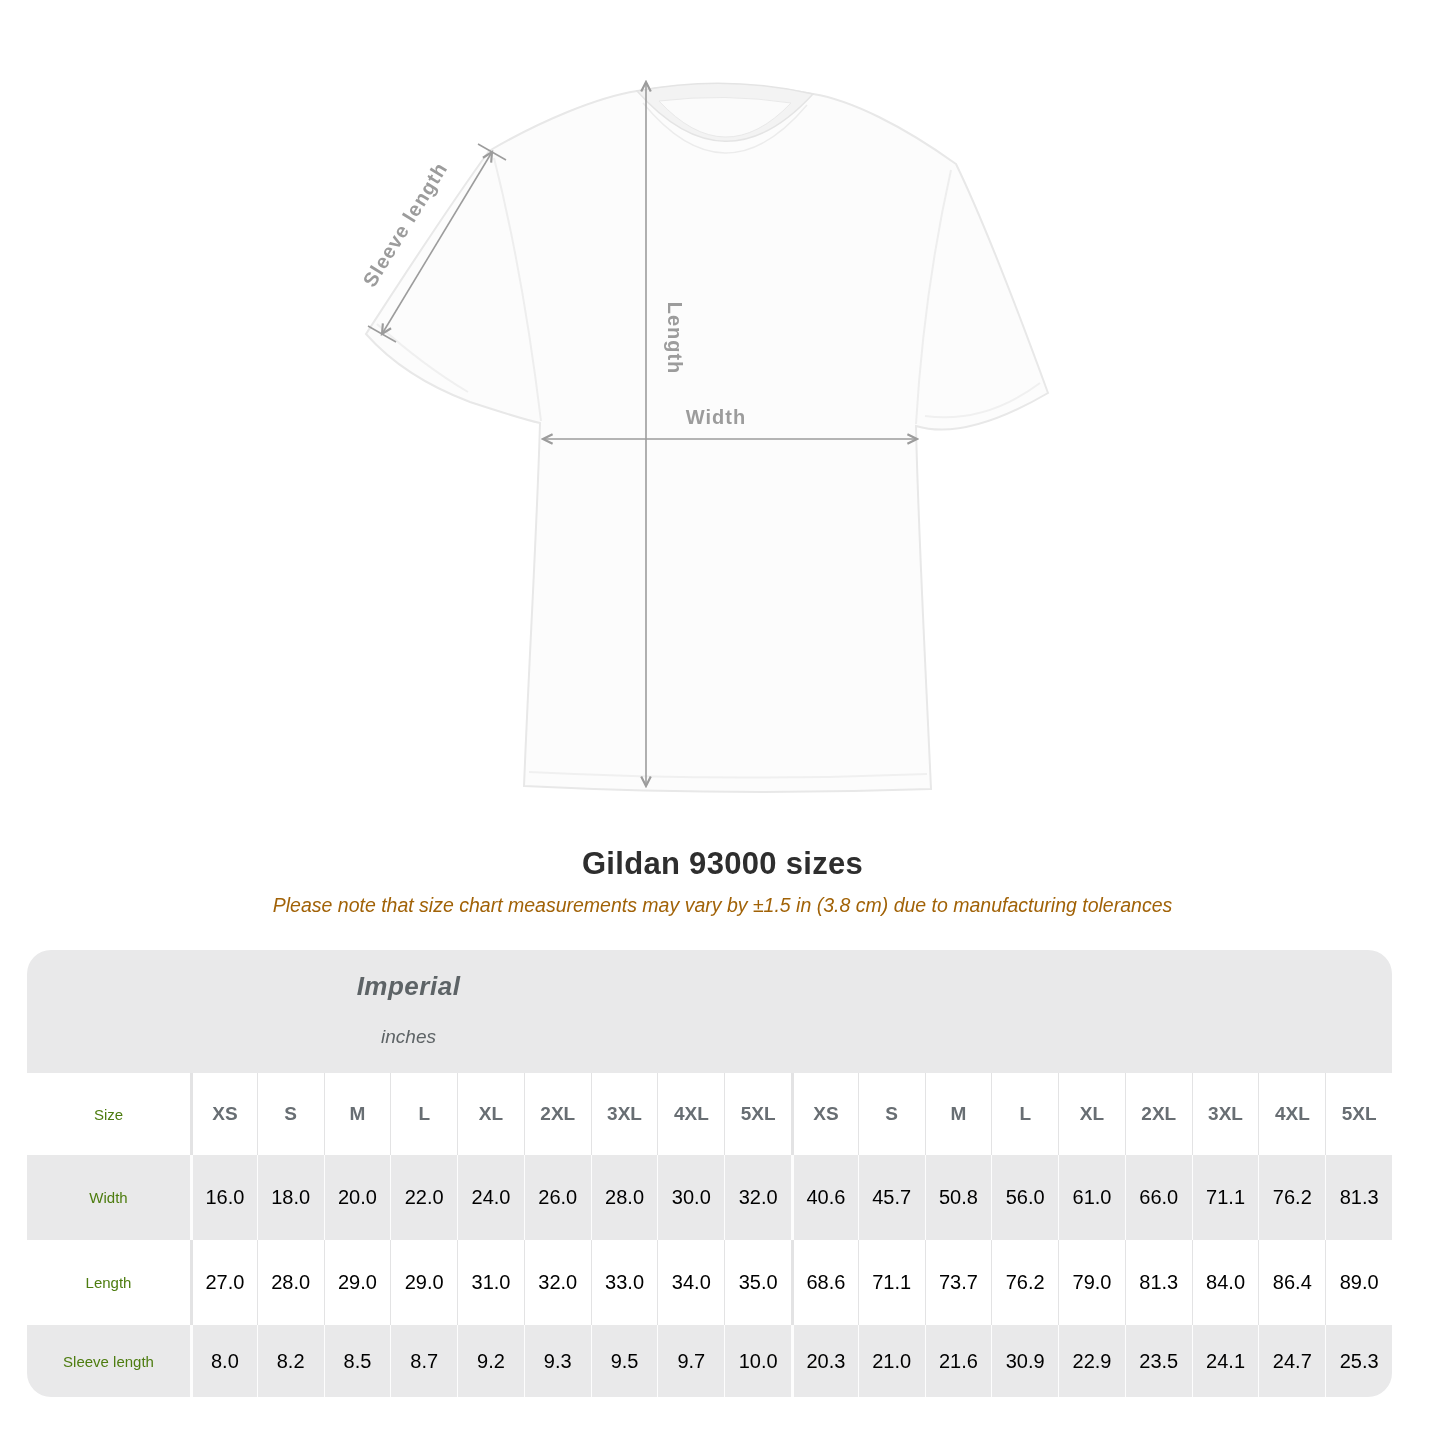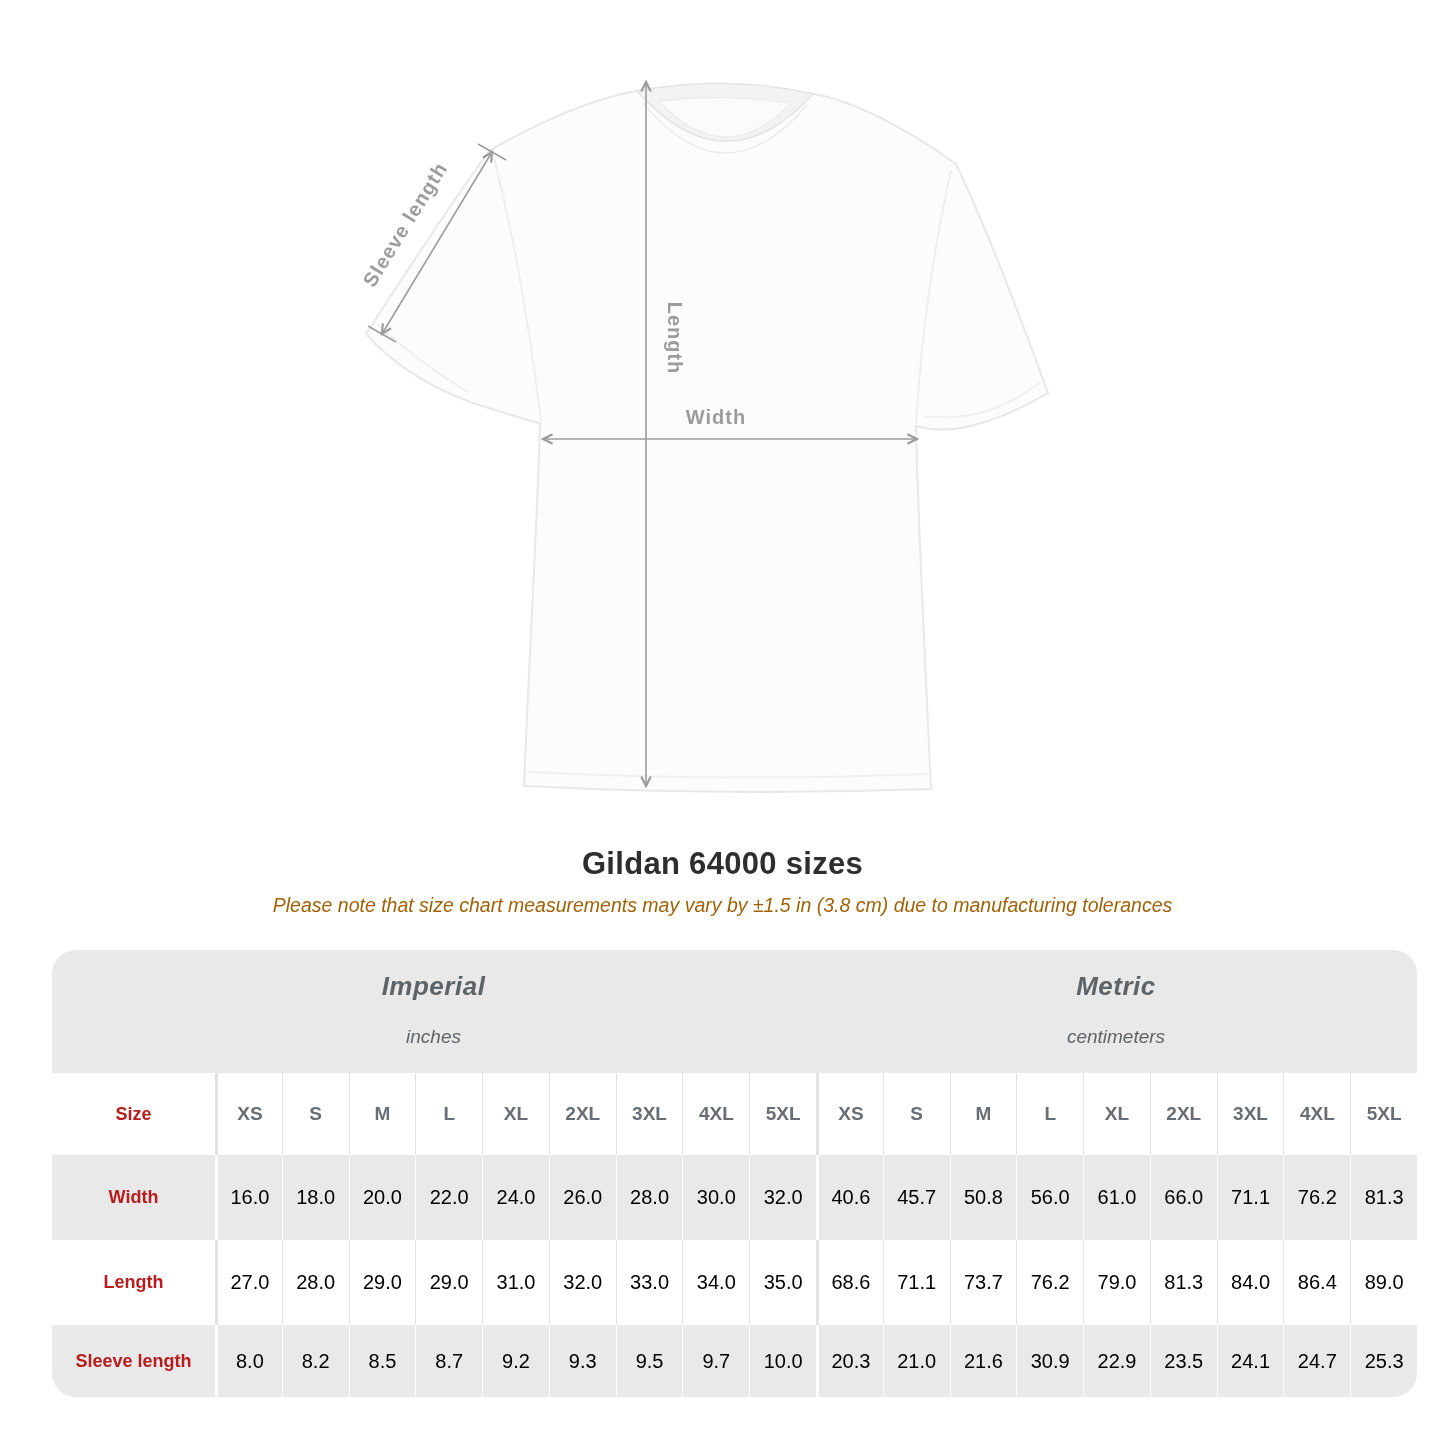--- a/index.html
+++ b/index.html
@@ -11,40 +11,40 @@
   .dim-label{font-family:"Liberation Sans",sans-serif;font-weight:700;font-size:20px;
              fill:#9c9c9c;letter-spacing:1px;}
 
   
   .title{position:absolute;left:0;top:846px;width:100%;text-align:center;
          font-size:31px;font-weight:700;color:#2e2e2e;letter-spacing:.3px;}
   .subtitle{position:absolute;left:0;top:894px;width:100%;text-align:center;
             font-size:19.5px;font-style:italic;color:#a16207;}
 
   
-  .size-table{position:absolute;left:52px;top:950px;width:1365px;height:447px;
+  .size-table{position:absolute;left:27px;top:950px;width:1365px;height:447px;
               border-radius:24px;overflow:hidden;background:#ffffff;
               display:flex;flex-direction:column;}
   .unit-header{height:123px;flex:0 0 123px;background:#e9e9ea;display:grid;
                grid-template-columns:763px 1fr;}
   .unit-cell{display:flex;flex-direction:column;align-items:center;justify-content:center;
              padding-bottom:4px;}
   .unit-title{font-size:26px;font-weight:700;font-style:italic;color:#5d6366;letter-spacing:.5px;}
   .unit-sub{font-size:19px;font-style:italic;color:#5d6366;margin-top:24px;}
 
   .row{display:grid;grid-template-columns:163px repeat(18,1fr);--sep:#e3e3e4;}
   .row-size{height:82px;flex:0 0 82px;background:#ffffff;}
   .row-light{height:85px;flex:0 0 85px;background:#ffffff;}
   .row-shade{background:#e9e9ea;--sep:#fdfdfd;}
   .row-w{height:85px;flex:0 0 85px;}
   .row-s{height:72px;flex:1 0 72px;}
   .c{display:flex;align-items:center;justify-content:center;}
   .row .c:nth-child(n+2){border-left:1px solid var(--sep);}
   .row .c:nth-child(2),.row .c:nth-child(11){border-left-width:3px;}
-  .lbl{font-weight:700;font-size:18px;color:#b91c1c;}
+  .lbl{font-weight:400;font-size:15px;color:#4d7c0f;}
   .sz{font-weight:700;font-size:19px;color:#686e73;}
   .v{font-size:20px;color:#000000;}
 </style>
 </head>
 <body>
 
 <div class="page">
 
   <svg class="fig-svg" viewBox="320 55 760 770">
     <defs>
@@ -85,33 +85,29 @@
       <line x1="382" y1="334" x2="492" y2="152" marker-start="url(#ah)" marker-end="url(#ah)"></line>
       <line x1="478" y1="144" x2="506" y2="160"></line>
       <line x1="368" y1="326" x2="396" y2="342"></line>
     </g>
 
     <text class="dim-label" x="716" y="424" text-anchor="middle">Width</text>
     <text class="dim-label" transform="translate(668,338) rotate(90)" text-anchor="middle">Length</text>
     <text class="dim-label" transform="translate(411,228) rotate(-58.3)" text-anchor="middle">Sleeve length</text>
   </svg>
 
-  <div class="title">Gildan 64000 sizes</div>
+  <div class="title">Gildan 93000 sizes</div>
   <div class="subtitle">Please note that size chart measurements may vary by ±1.5 in (3.8 cm) due to manufacturing tolerances</div>
 
   <div class="size-table">
 
     <div class="unit-header">
       <div class="unit-cell">
         <div class="unit-title">Imperial</div>
         <div class="unit-sub">inches</div>
-      </div>
-      <div class="unit-cell">
-        <div class="unit-title">Metric</div>
-        <div class="unit-sub">centimeters</div>
       </div>
     </div>
 
     <div class="row row-size">
       <div class="c lbl">Size</div>
       <div class="c sz">XS</div>
       <div class="c sz">S</div>
       <div class="c sz">M</div>
       <div class="c sz">L</div>
       <div class="c sz">XL</div>

